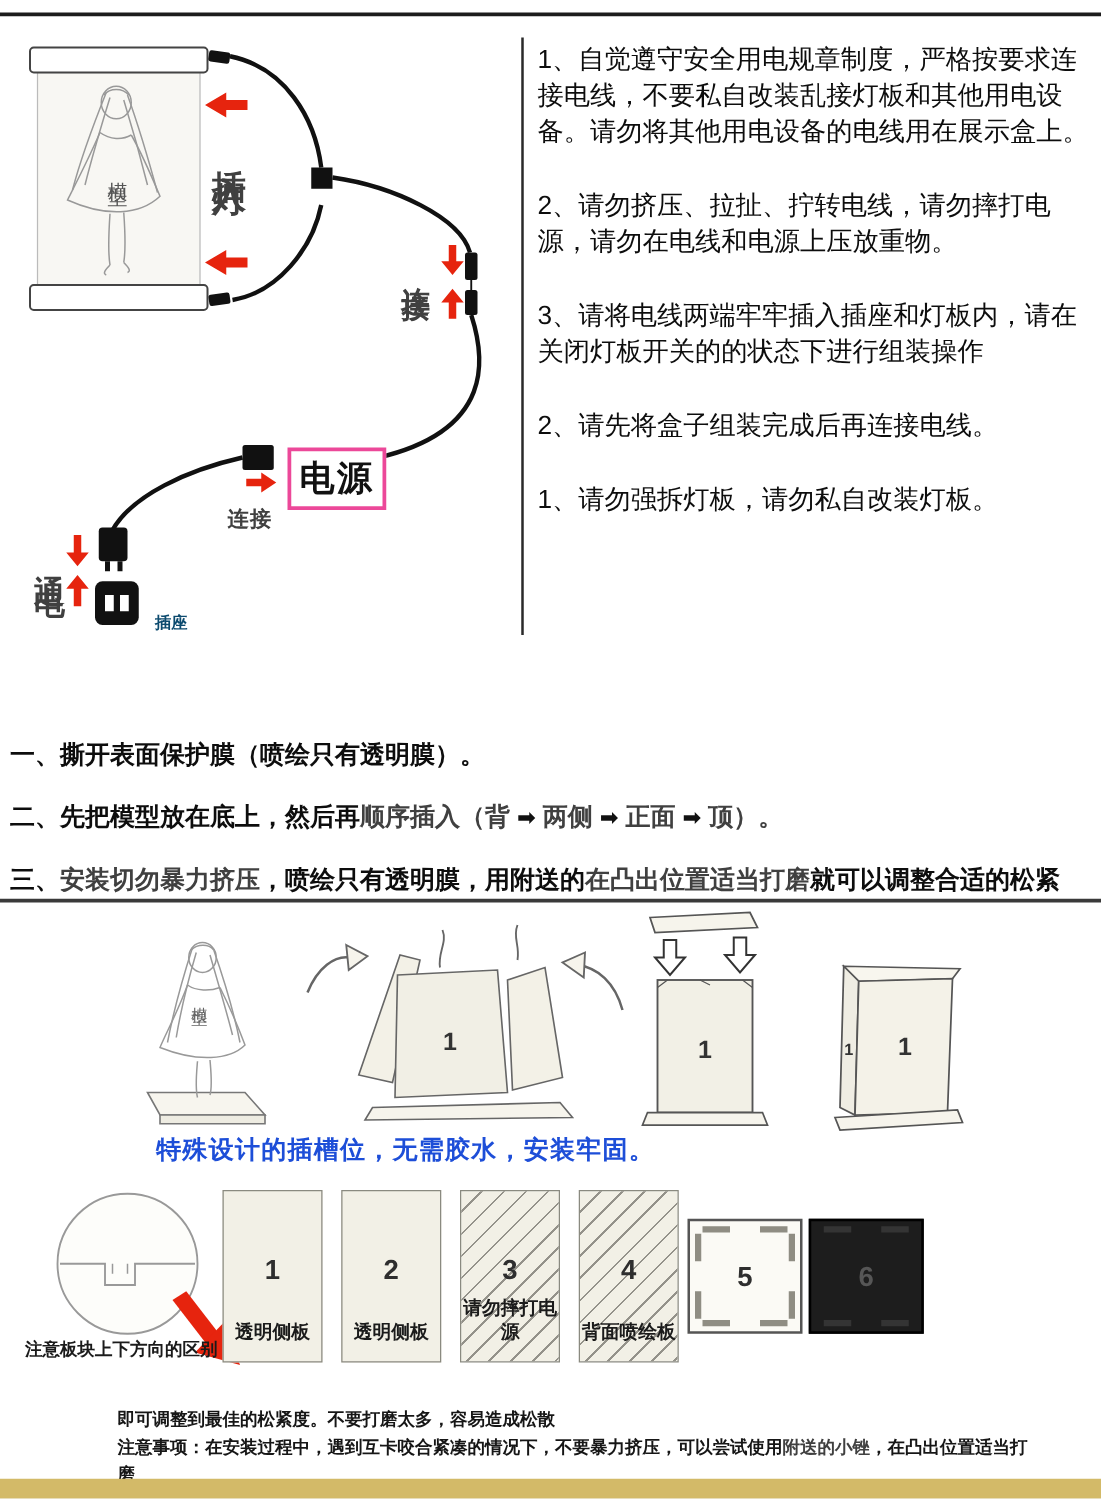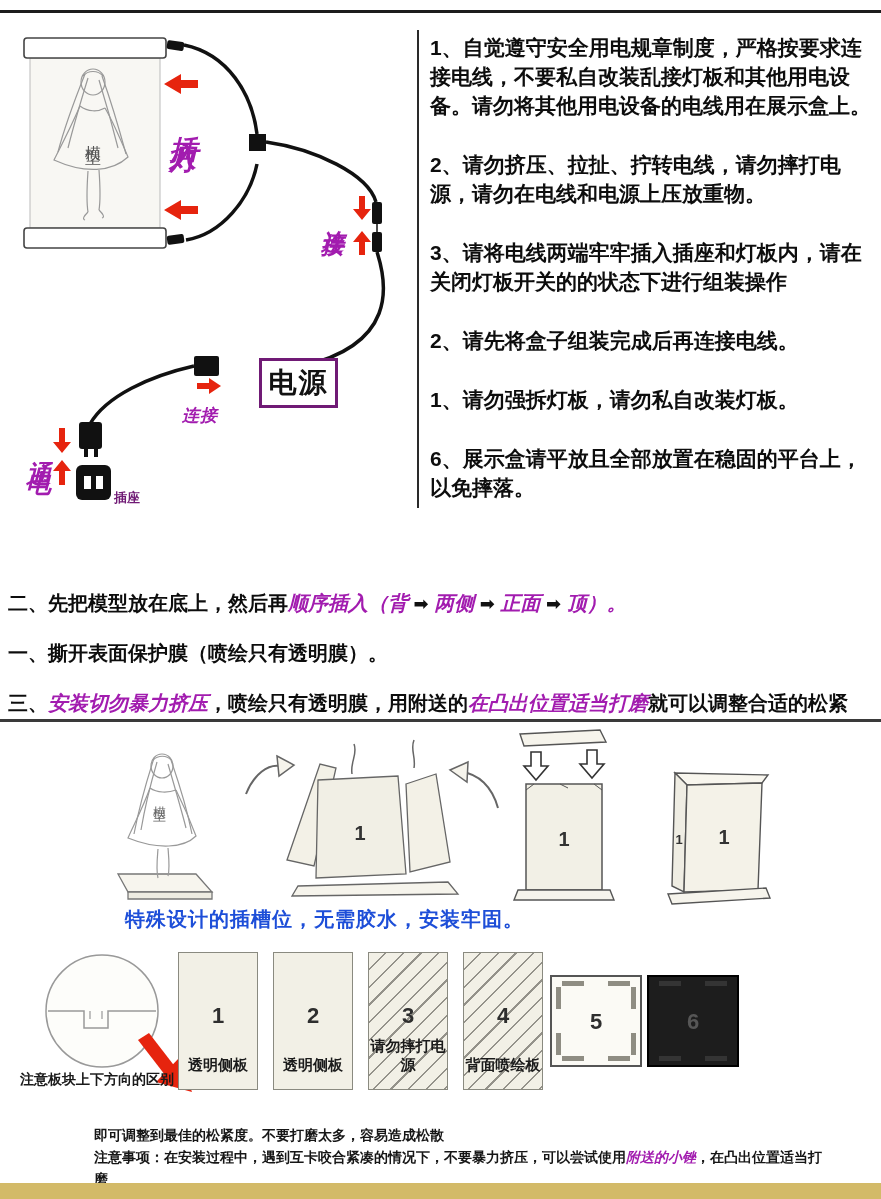--- a/index.html
+++ b/index.html
@@ -3,44 +3,44 @@
 <meta charset="utf-8">
 <style>
   html,body{margin:0;padding:0;background:#e9e9e9;}
   .page{
     position:relative;width:881px;height:1199px;margin:0 auto;
     background:#ffffff;overflow:hidden;
     font-family:"Liberation Sans","DejaVu Sans",sans-serif;
     color:#111;
   }
   .abs{position:absolute;}
-  .red{color:#a21caf;font-style:italic;}
+  .red{color:#404040;}
   .vtext{writing-mode:vertical-rl;text-orientation:upright;}
 
   .top-rule{position:absolute;left:0;top:10px;width:881px;height:3px;background:#1c1c1c;}
   .section-rule{position:absolute;left:0;top:719px;width:881px;height:3px;background:#3a3a3a;}
   .divider-v{position:absolute;left:417px;top:30px;width:2px;height:478px;background:#2a2a2a;}
 
   
   .wiring-label{position:absolute;font-weight:700;}
   .model-label{left:82px;top:118px;font-size:16px;color:#555;font-weight:400;letter-spacing:5px;}
   .insert-light{left:169px;top:100px;font-size:27px;letter-spacing:5px;line-height:1;}
   .connect-mid{left:321px;top:197px;font-size:23px;letter-spacing:3px;line-height:1;}
   .power-box{
-    left:230px;top:344px;width:73px;height:44px;border:3px solid #701a75;background:#fff;
-    font-size:28px;font-weight:700;text-align:center;line-height:44px;letter-spacing:2px;margin-left:29px;
+    left:230px;top:344px;width:73px;height:44px;border:3px solid #ec4899;background:#fff;
+    font-size:28px;font-weight:700;text-align:center;line-height:44px;letter-spacing:2px;
   }
   .connect-low{left:182px;top:390px;font-size:17px;letter-spacing:1px;}
   .power-on{left:26px;top:426px;font-size:25px;letter-spacing:9px;line-height:1;}
-  .socket-label{left:114px;top:475px;font-size:13px;color:#701a75;}
+  .socket-label{left:124px;top:475px;font-size:13px;color:#0c4a6e;}
 
   
   .safety-list{position:absolute;left:430px;top:34px;width:451px;}
   .safety-list p{
-    margin:0 0 30px 0;font-size:21px;font-weight:700;line-height:1.38;
+    margin:0 0 30px 0;font-size:21px;font-weight:400;line-height:1.38;
     color:#0d0d0d;text-align:left;word-break:break-all;
   }
 
   .title{
     position:absolute;left:0;top:518px;width:881px;text-align:center;
     font-size:45px;font-weight:700;letter-spacing:4px;margin:0;color:#0d0d0d;
   }
 
   .steps{position:absolute;left:8px;top:590px;width:873px;}
   .step{margin:0 0 23px 0;font-size:20px;font-weight:700;white-space:nowrap;color:#0d0d0d;}
@@ -166,27 +166,26 @@
   </div>
 
   <div class="divider-v"></div>
 
   <div class="safety-list">
     <p>1、自觉遵守安全用电规章制度，严格按要求连接电线，不要私自改装乱接灯板和其他用电设备。请勿将其他用电设备的电线用在展示盒上。</p>
     <p>2、请勿挤压、拉扯、拧转电线，请勿摔打电源，请勿在电线和电源上压放重物。</p>
     <p>3、请将电线两端牢牢插入插座和灯板内，请在关闭灯板开关的的状态下进行组装操作</p>
     <p>2、请先将盒子组装完成后再连接电线。</p>
     <p>1、请勿强拆灯板，请勿私自改装灯板。</p>
-    <p>6、展示盒请平放且全部放置在稳固的平台上，以免摔落。</p>
   </div>
 
 
   <div class="steps">
+    <p class="step"><span>一、撕开表面保护膜（喷绘只有透明膜）。</span></p>
     <p class="step"><span>二、先把模型放在底上，然后再</span><span class="red">顺序插入（背</span> <span class="arrow">➡</span> <span class="red">两侧</span> <span class="arrow">➡</span> <span class="red">正面</span> <span class="arrow">➡</span> <span class="red">顶）。</span></p>
-    <p class="step"><span>一、撕开表面保护膜（喷绘只有透明膜）。</span></p>
     <p class="step"><span>三、</span><span class="red">安装切勿暴力挤压</span><span>，喷绘只有透明膜，用附送的</span><span class="red">在凸出位置适当打磨</span><span>就可以调整合适的松紧</span></p>
   </div>
 
   <div class="section-rule"></div>
 
   <svg class="abs" style="left:0;top:728px;" width="881" height="200" viewBox="0 0 881 200">
 
     <g>
       <polygon points="118,146 196,146 212,164 128,164" fill="#f7f5ee" stroke="#777" stroke-width="1.3"></polygon>
       <polygon points="128,164 212,164 212,171 128,171" fill="#eeece2" stroke="#777" stroke-width="1.3"></polygon>

